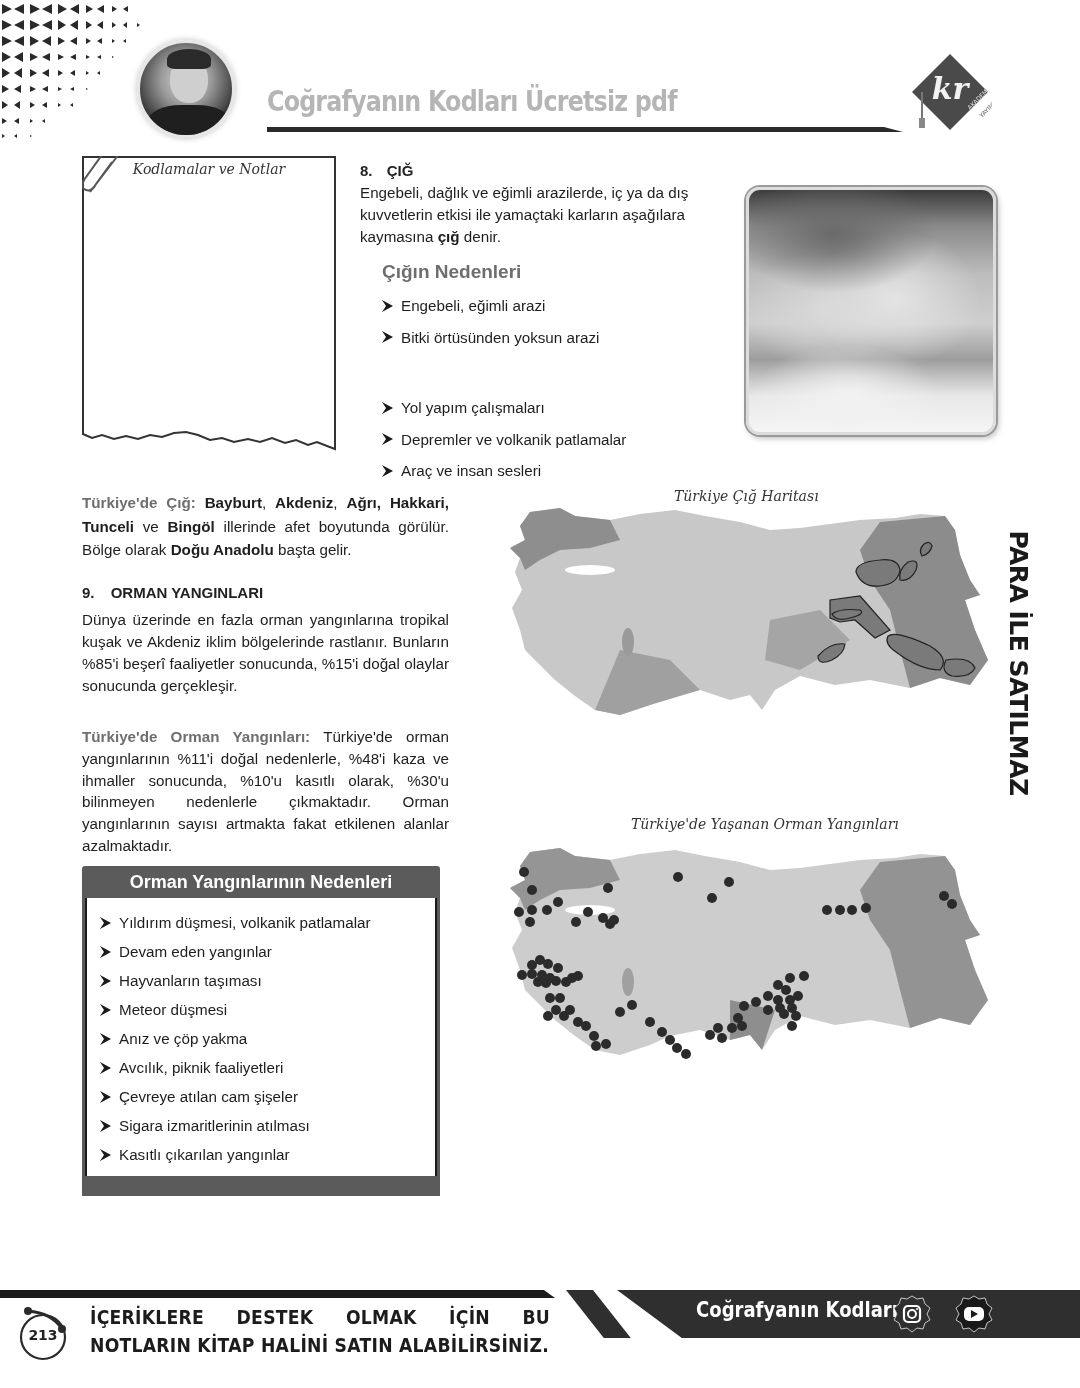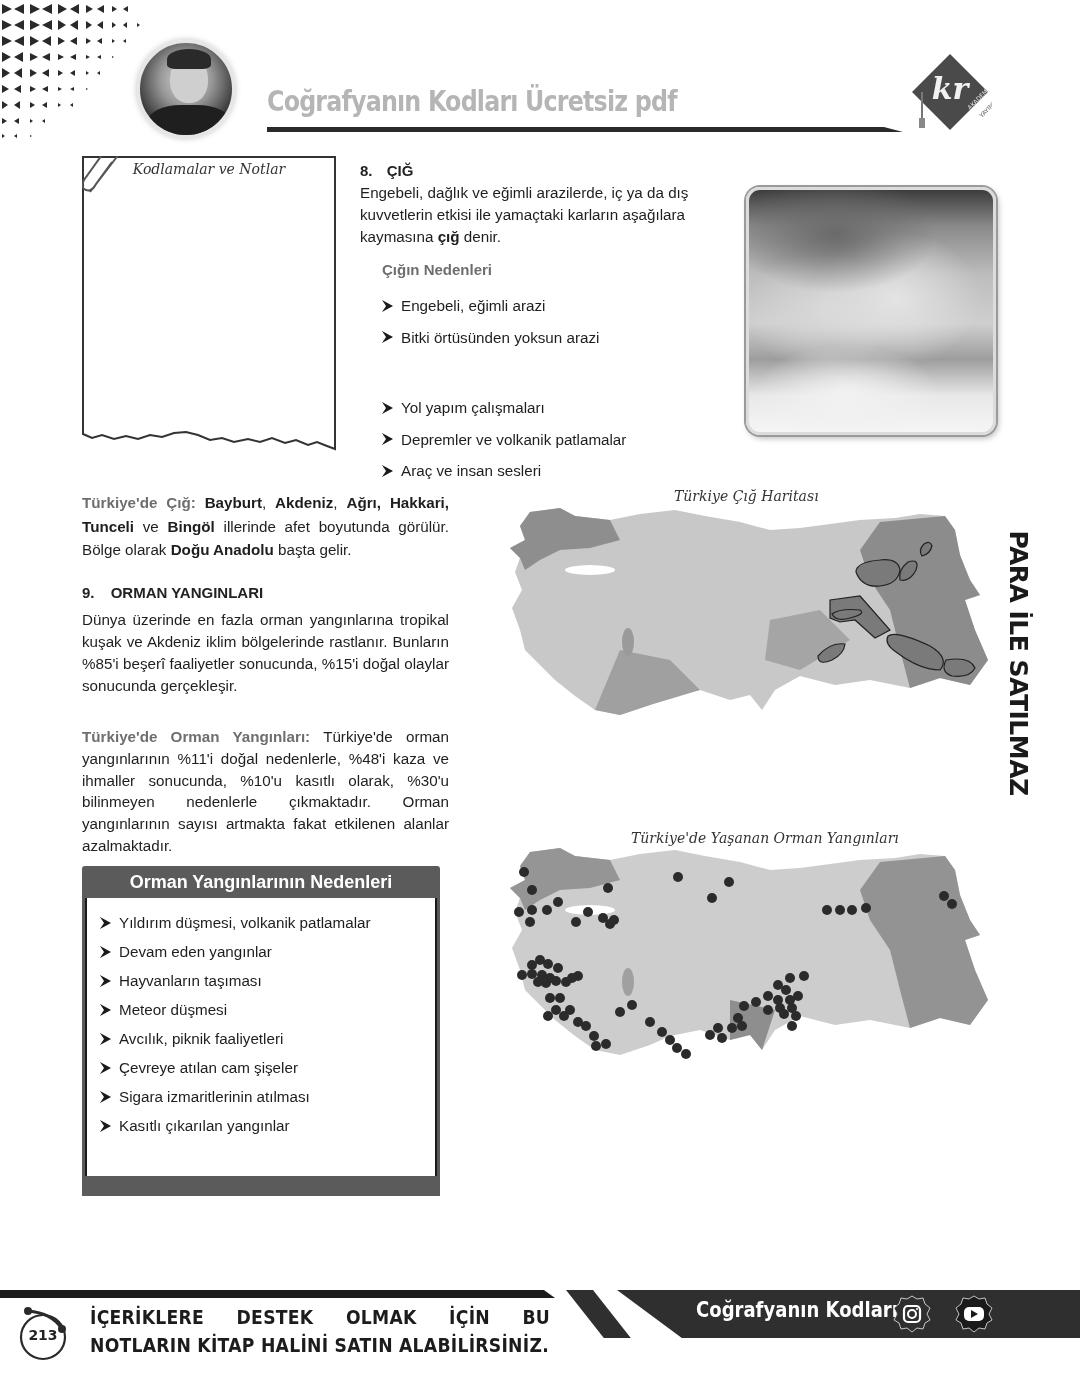--- a/index.html
+++ b/index.html
@@ -183,21 +183,21 @@
 </svg>
 <div class="abs notes-title">Kodlamalar ve Notlar</div>
 
 <div class="abs sec-heading" style="left:360px; top:162px;">
   <span>8.</span>
   <span style="margin-left:10px;">ÇIĞ</span>
 </div>
 <div class="abs body-text" style="left:360px; top:182px; width:340px; line-height:22px;">
   <span>Engebeli, dağlık ve eğimli arazilerde, iç ya da dış kuvvetlerin etkisi ile yamaçtaki karların aşağılara kaymasına </span><b>çığ</b><span> denir.</span>
 </div>
-<div class="abs gray-heading" style="left:382px; top:261px; font-size:15px;">Çığın Nedenleri</div>
+<div class="abs gray-heading" style="left:382px; top:261px; font-size:19px;">Çığın Nedenleri</div>
 <ul class="abs bullet-list" style="left:382px; top:290px;">
   <li style="height:31.5px;">
       <span class="arrow"></span>
       <span>Engebeli, eğimli arazi</span>
     </li>
   <li style="height:31.5px;">
       <span class="arrow"></span>
       <span>Bitki örtüsünden yoksun arazi</span>
     </li>
   <li style="height:31.5px;margin-top:39px;">
@@ -243,20 +243,24 @@
       <span class="arrow"></span>
       <span>Devam eden yangınlar</span>
     </li>
   <li>
       <span class="arrow"></span>
       <span>Hayvanların taşıması</span>
     </li>
   <li>
       <span class="arrow"></span>
       <span>Meteor düşmesi</span>
+    </li>
+  <li>
+      <span class="arrow"></span>
+      <span>Anız ve çöp yakma</span>
     </li>
   <li>
       <span class="arrow"></span>
       <span>Avcılık, piknik faaliyetleri</span>
     </li>
   <li>
       <span class="arrow"></span>
       <span>Çevreye atılan cam şişeler</span>
     </li>
   <li>
@@ -290,21 +294,21 @@
     <path d="M388,136 Q396,130 430,146 Q450,158 440,170 Q420,170 396,152 Q384,144 388,136 Z"></path>
     <path d="M446,160 Q470,156 475,168 Q470,178 452,176 Q440,172 446,160 Z"></path>
     <path d="M318,156 Q330,142 345,144 Q344,154 332,160 Q318,166 318,156 Z"></path>
   </g>
 </svg>
 
 <div class="abs vertical-text">
   <span>PARA İLE SATILMAZ</span>
 </div>
 
-<div class="abs map-title" style="left:631px; top:816px;margin-top:14px;">Türkiye'de Yaşanan Orman Yangınları</div>
+<div class="abs map-title" style="left:631px; top:816px;">Türkiye'de Yaşanan Orman Yangınları</div>
 <svg class="abs" style="left:500px; top:840px; width:500px; height:225px;" viewBox="0 0 500 225">
   <use href="#trk" fill="#cdcdcd"></use>
   <path d="M30,12 L60,8 L75,16 L110,20 L120,40 L90,48 L60,50 L40,60 L25,70 L20,58 L10,48 L25,40 L20,26 Z" fill="#959595"></path>
   <path d="M380,22 L445,16 L455,30 L460,55 L470,80 L480,95 L465,100 L475,130 L488,160 L470,185 L440,178 L410,188 L400,150 L390,110 L370,80 L360,50 Z" fill="#939393"></path>
   <path d="M230,160 L275,170 L262,210 L250,195 L230,200 Z" fill="#8e8e8e"></path>
   <ellipse cx="90" cy="70" rx="25" ry="5" fill="#fff"></ellipse>
   <ellipse cx="128" cy="142" rx="6" ry="14" fill="#a0a0a0"></ellipse>
   <g fill="#2b2b2b">
     <circle cx="24" cy="32" r="5"></circle>
       <circle cx="32" cy="50" r="5"></circle>

